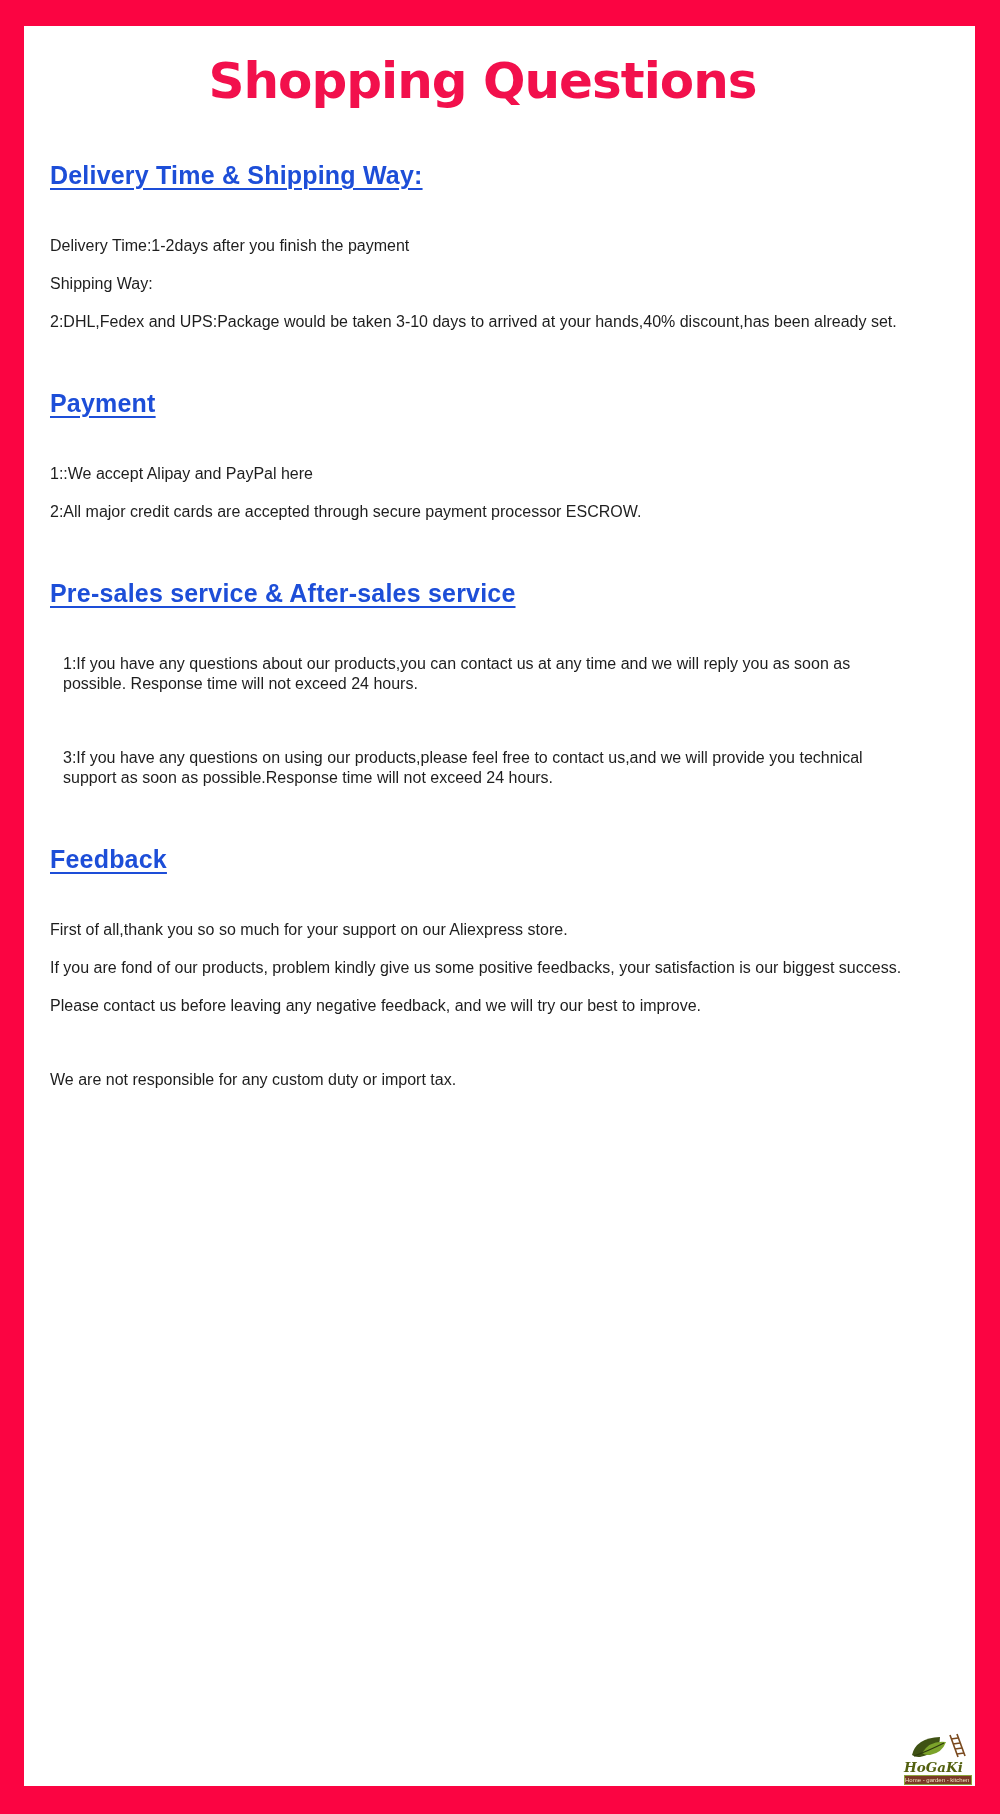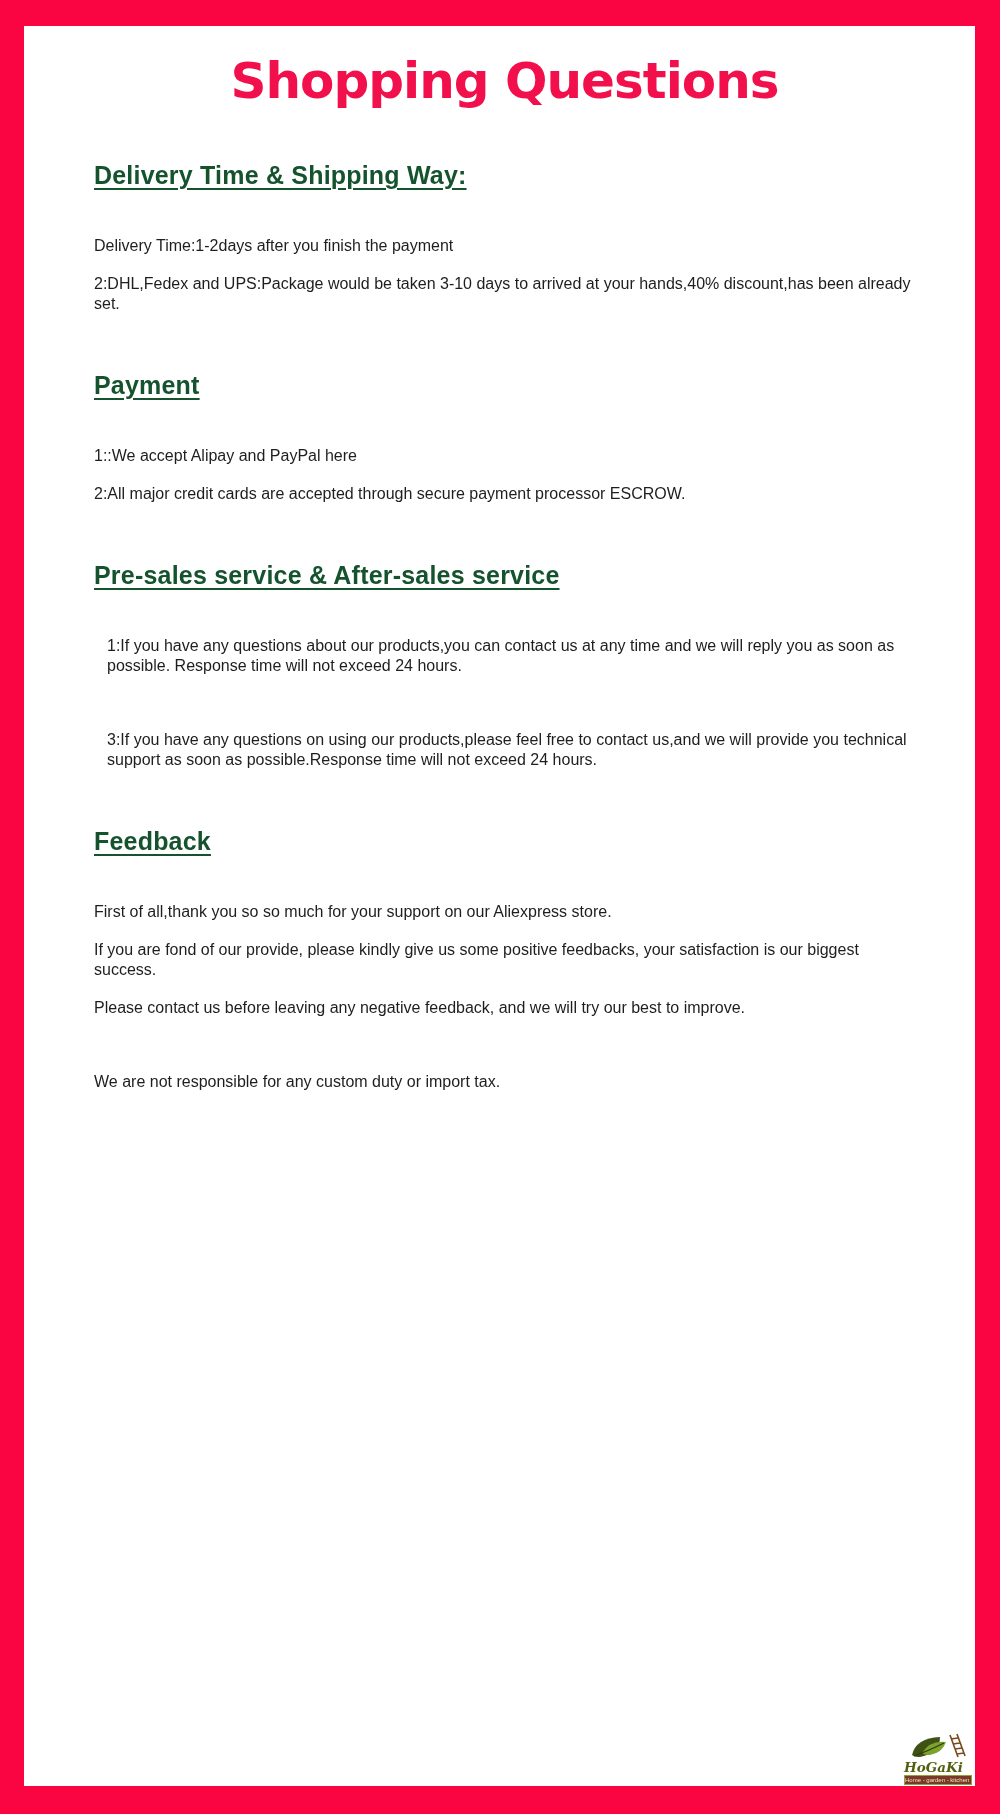--- a/index.html
+++ b/index.html
@@ -12,21 +12,20 @@
     position: relative;
     width: 1000px;
     height: 1814px;
     margin: 0 auto;
     box-sizing: border-box;
     background: #ffffff;
     border-style: solid;
     border-color: var(--frame, #FB0442);
     border-width: 26px 25px 28px 24px;
     overflow: hidden;
-    padding-left: 44px;
   }
   .content {
     box-sizing: border-box;
     width: 100%;
     height: 100%;
     padding: 0 60px 0 26px;
     color: var(--text, #1E1E1E);
   }
   .page-title {
     margin: 24px 0 0 0;
@@ -38,21 +37,21 @@
     letter-spacing: -1px;
     color: var(--title, #F2104C);
   }
   .section { margin-top: 54px; }
   .section.first { margin-top: 46px; }
   .section h2 {
     margin: 0 0 44px 0;
     font-size: 25px;
     font-weight: 700;
     line-height: 34px;
-    color: #14532d;
+    color: #1d4ed8;
     text-decoration: underline;
     text-decoration-thickness: 2px;
     text-underline-offset: 4px;
     letter-spacing: 0.2px;
   }
   .section p {
     margin: 0 0 18px 0;
     max-width: 872px;
     font-size: 16px;
     line-height: 20px;
@@ -91,39 +90,40 @@
 <body>
 
 <div class="canvas">
   <div class="content">
 
     <h1 class="page-title">Shopping Questions</h1>
 
     <div class="section first">
       <h2>Delivery Time &amp; Shipping Way:</h2>
       <p>Delivery Time:1-2days after you finish the payment</p>
+      <p>Shipping Way:</p>
       <p>2:DHL,Fedex and UPS:Package would be taken 3-10 days to arrived at your hands,40% discount,has been already set.</p>
     </div>
 
     <div class="section">
       <h2>Payment</h2>
       <p>1::We accept Alipay and PayPal here</p>
       <p>2:All major credit cards are accepted through secure payment processor ESCROW.</p>
     </div>
 
     <div class="section">
       <h2>Pre-sales service &amp; After-sales service</h2>
       <p class="sp">1:If you have any questions about our products,you can contact us at any time and we will reply you as soon as possible. Response time will not exceed 24 hours.</p>
       <p class="sp">3:If you have any questions on using our products,please feel free to contact us,and we will provide you technical support as soon as possible.Response time will not exceed 24 hours.</p>
     </div>
 
     <div class="section">
       <h2>Feedback</h2>
       <p>First of all,thank you so so much for your support on our Aliexpress store.</p>
-      <p>If you are fond of our provide, please kindly give us some positive feedbacks, your satisfaction is our biggest success.</p>
+      <p>If you are fond of our products, problem kindly give us some positive feedbacks, your satisfaction is our biggest success.</p>
       <p>Please contact us before leaving any negative feedback, and we will try our best to improve.</p>
     </div>
 
     <div class="section">
       <p>We are not responsible for any custom duty or import tax.</p>
     </div>
 
   </div>
 
   <div class="logo">

